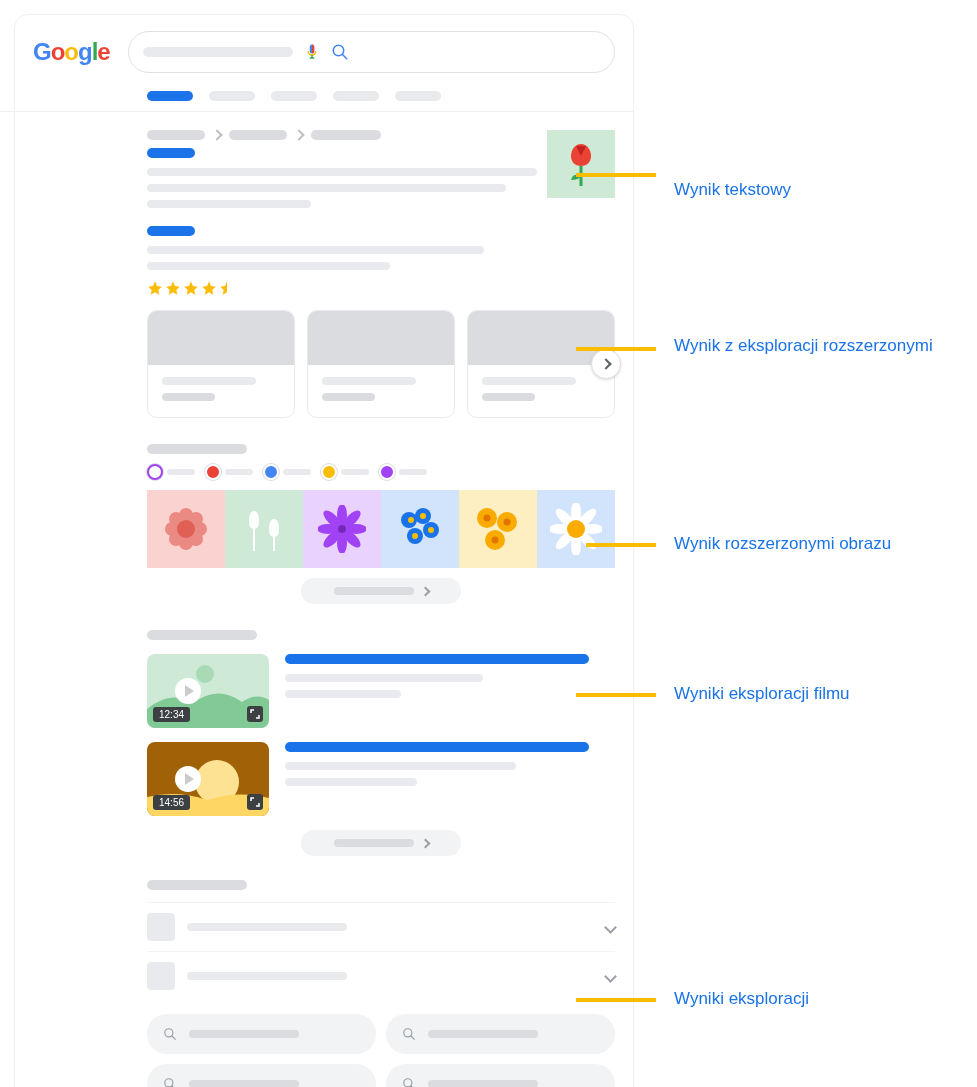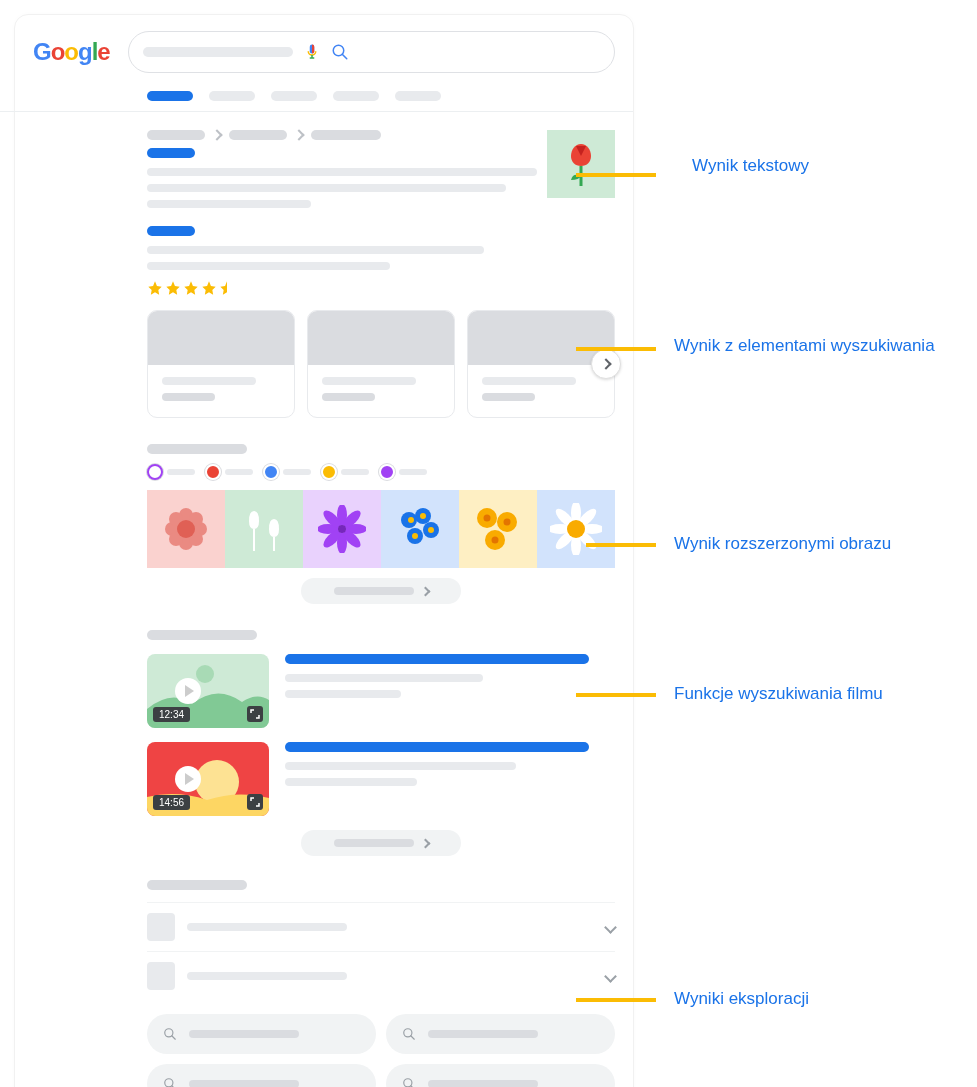--- a/index.html
+++ b/index.html
@@ -359,21 +359,21 @@
                 </svg>
               </div>
           </div>
           <div class="vbody">
             <div class="link" style="width:92%;height:10px;margin-bottom:10px;"></div>
             <div class="ph" style="width:60%;height:8px;margin-bottom:8px;"></div>
             <div class="ph" style="width:35%;height:8px;"></div>
           </div>
         </div>
         <div class="vrow">
-          <div class="vthumb" style="background:#ef4444">
+          <div class="vthumb" style="background:#a16207">
             <svg width="122" height="74">
                 <circle cx="70" cy="40" r="22" fill="#FDE293"></circle>
                 <path d="M0 55 Q30 48 60 58 Q90 48 122 56 L122 74 L0 74 Z" fill="#FDD663"></path>
               </svg>
             <div class="play"></div>
             <div class="dur">14:56</div>
             <div class="exp">
                 <svg width="10" height="10" viewBox="0 0 10 10">
                   <path d="M1 4 L1 1 L4 1 M6 9 L9 9 L9 6" stroke="#fff" stroke-width="1.5" fill="none"></path>
                 </svg>
@@ -435,32 +435,32 @@
             <div class="phd" style="width:110px;height:8px;"></div>
           </div>
       </div>
 
     </div>
   </div>
 
   <div style="position:relative;flex:1;">
     <div class="ann">
         <div class="conn" style="top:159px;left:-58px;width:80px;"></div>
-        <div class="lbl" style="top:140px;left:40px;margin-left:18px;">Wynik tekstowy</div>
+        <div class="lbl" style="top:164px;left:40px;">Wynik tekstowy</div>
       </div>
     <div class="ann">
         <div class="conn" style="top:333px;left:-58px;width:80px;"></div>
-        <div class="lbl" style="top:320px;left:40px;">Wynik z elementami wyszukiwania</div>
+        <div class="lbl" style="top:320px;left:40px;">Wynik z eksploracji rozszerzonymi</div>
       </div>
     <div class="ann">
         <div class="conn" style="top:529px;left:-48px;width:70px;"></div>
         <div class="lbl" style="top:518px;left:40px;width:220px;white-space:normal;">Wynik rozszerzonymi obrazu</div>
       </div>
     <div class="ann">
         <div class="conn" style="top:679px;left:-58px;width:80px;"></div>
-        <div class="lbl" style="top:668px;left:40px;">Funkcje wyszukiwania filmu</div>
+        <div class="lbl" style="top:668px;left:40px;">Wyniki eksploracji filmu</div>
       </div>
     <div class="ann">
         <div class="conn" style="top:984px;left:-58px;width:80px;"></div>
         <div class="lbl" style="top:973px;left:40px;">Wyniki eksploracji</div>
       </div>
   </div>
 </div>
 
 </body></html>

